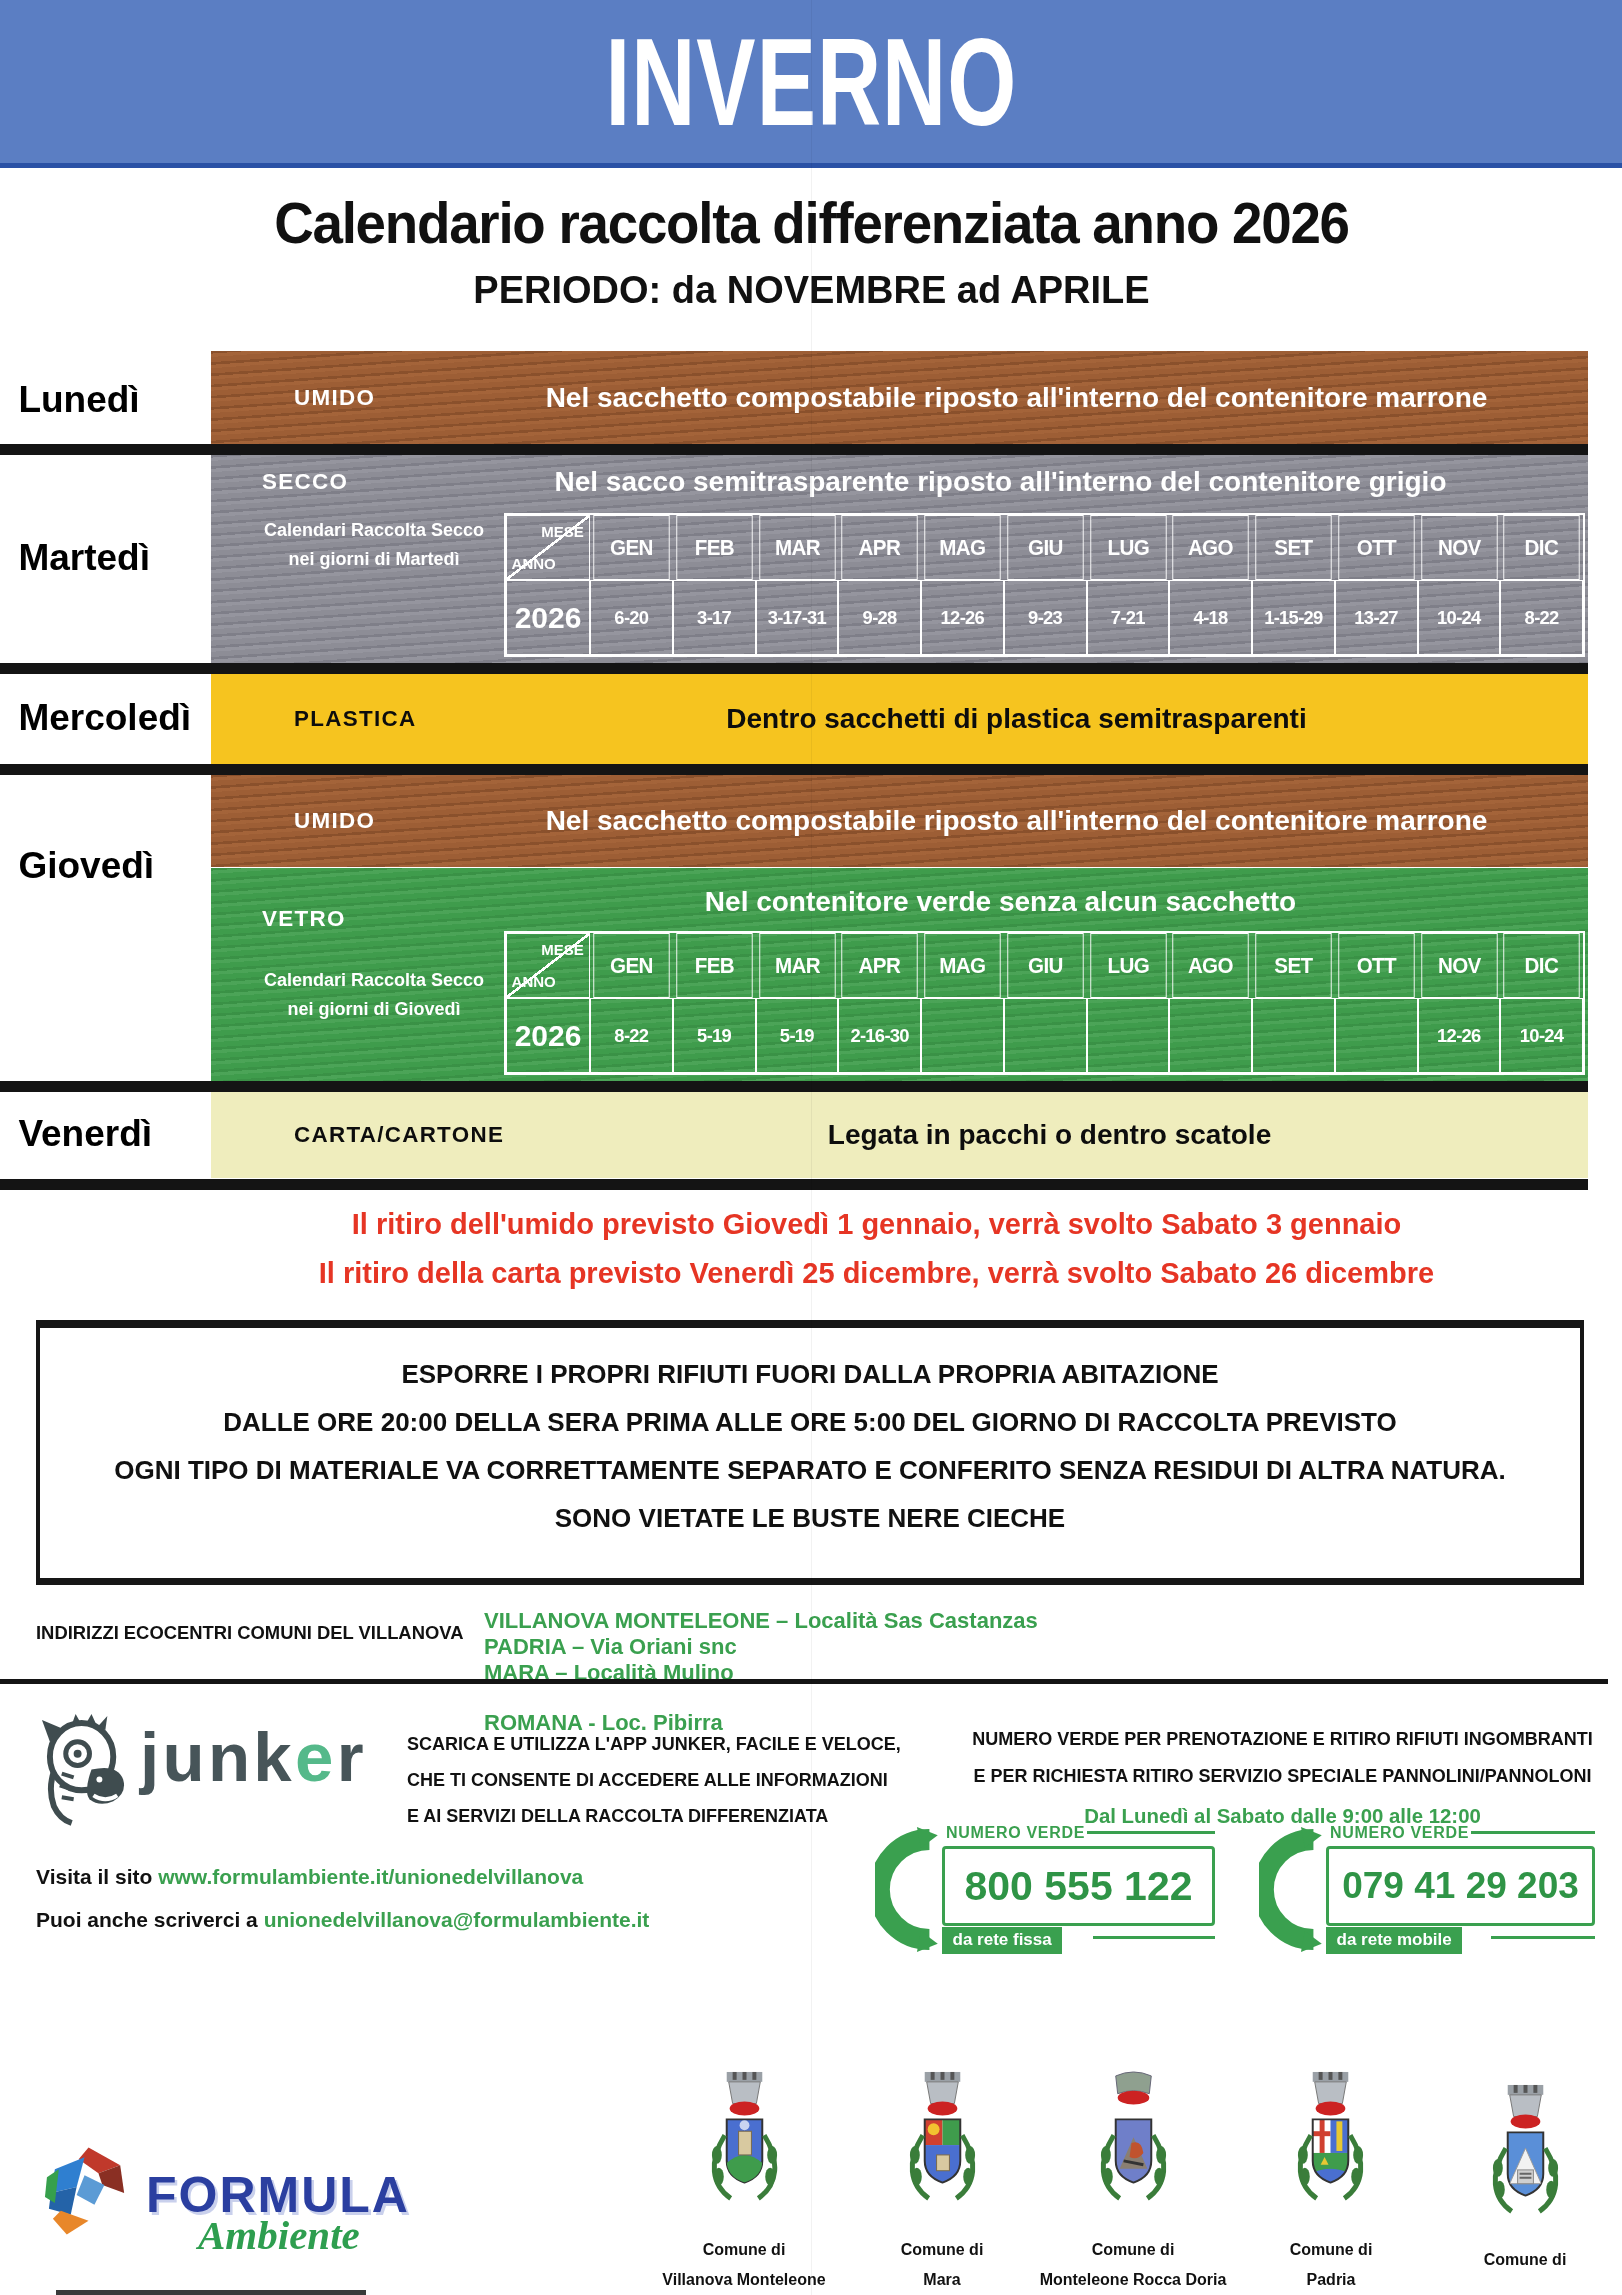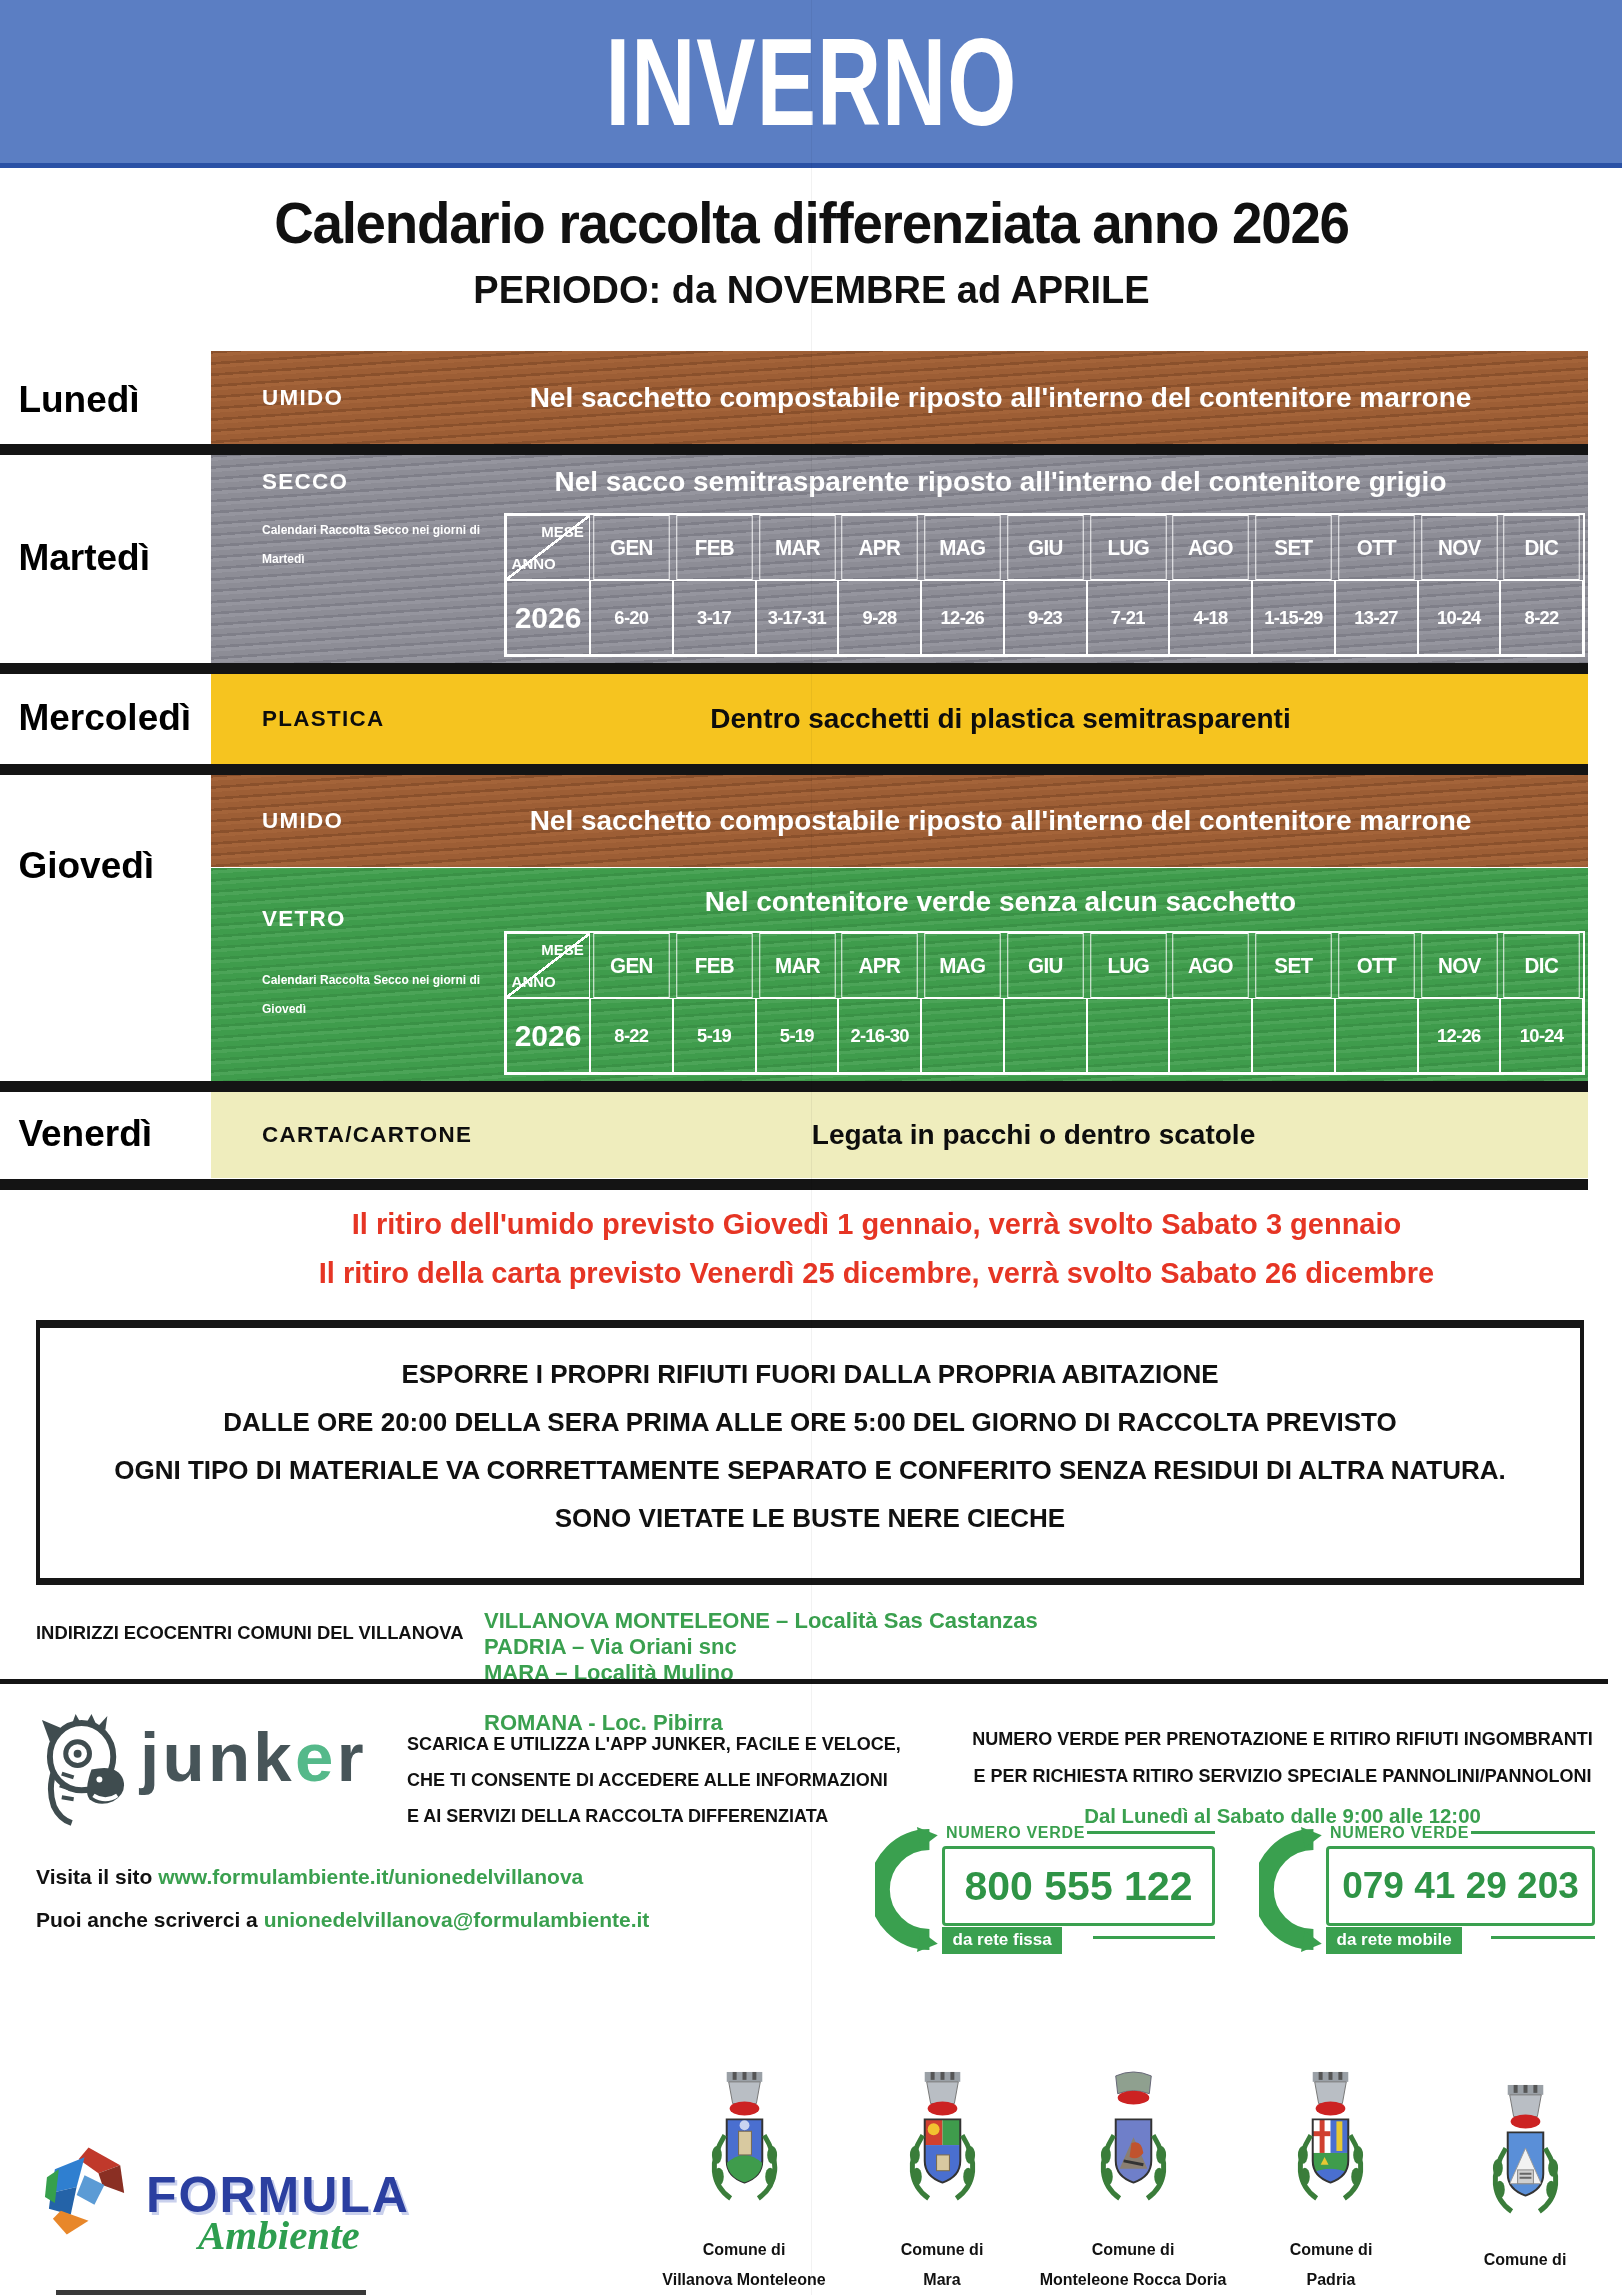--- a/index.html
+++ b/index.html
@@ -25,27 +25,27 @@
   .tex-brown{background-color:#9d5e35;background-image:repeating-linear-gradient(176deg,
       rgba(70,32,10,.22) 0 2.6px, rgba(200,130,80,.16) 2.6px 6px, rgba(0,0,0,0) 6px 11.2px);}
   .tex-gray{background-color:#8d8d96;background-image:repeating-linear-gradient(176deg,
       rgba(40,40,55,.14) 0 2.6px, rgba(220,220,230,.10) 2.6px 6px, rgba(0,0,0,0) 6px 11.2px);}
   .tex-yellow{background:#f6c41f;}
   .tex-green{background-color:#3f9c4c;background-image:repeating-linear-gradient(176deg,
       rgba(20,70,25,.12) 0 2.6px, rgba(220,255,220,.08) 2.6px 6px, rgba(0,0,0,0) 6px 11.2px);}
   .tex-cream{background:#efedbd;}
   .sep{position:absolute;left:0;width:1588px;background:#141414;}
 
-  .band-flex{display:flex;align-items:center;height:100%;}
+  .band-flex{display:flex;align-items:center;height:100%;padding-left:32px;}
   .band-top{display:flex;align-items:center;padding-top:10.5px;}
   .waste-label{flex:0 0 184px;padding-left:51px;font-size:22.4px;font-weight:bold;letter-spacing:1.3px;}
   .band-desc{flex:1;text-align:center;font-weight:bold;font-size:28px;padding-right:33px;}
   .w{color:#fff;} .b{color:#0d0d0d;}
   .tbl-label{position:absolute;left:51px;width:224px;color:#fff;font-weight:bold;
-             font-size:12px;line-height:29px;}
+             font-size:18px;line-height:29px;text-align:center;}
 
   
   .cal{position:absolute;left:293px;width:1081px;border:2.6px solid #fff;box-sizing:border-box;
        display:flex;flex-direction:column;}
   .cal-row{display:flex;}
   .cal-row.h{height:65px;} .cal-row.d{height:75px;}
   .cc{flex:1;border:1.3px solid #fff;display:flex;align-items:center;justify-content:center;
       color:#fff;font-weight:bold;font-size:22px;letter-spacing:-0.7px;box-sizing:border-box;}
   .cc.mcell{font-size:22.4px;transform:scaleX(.92);}
   .cc.vcell{font-size:18.4px;}

